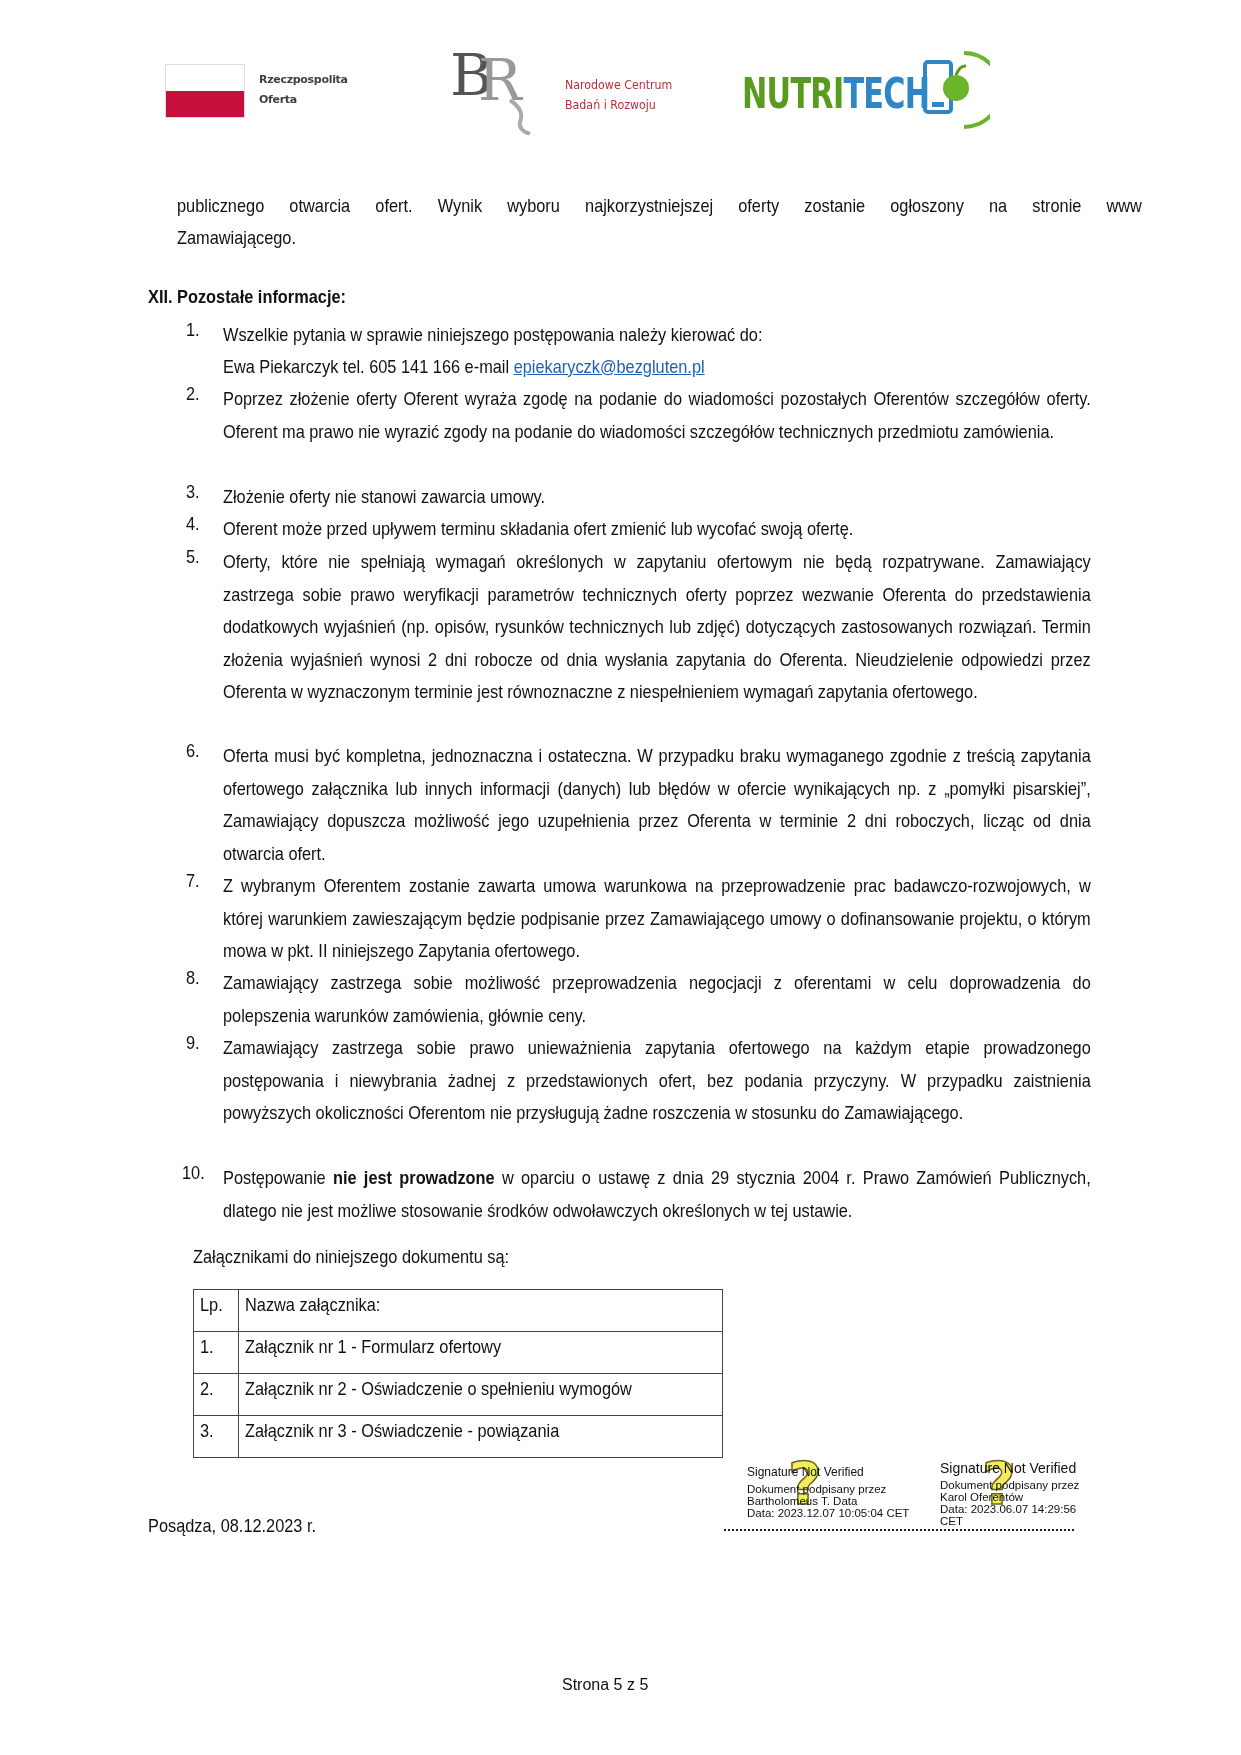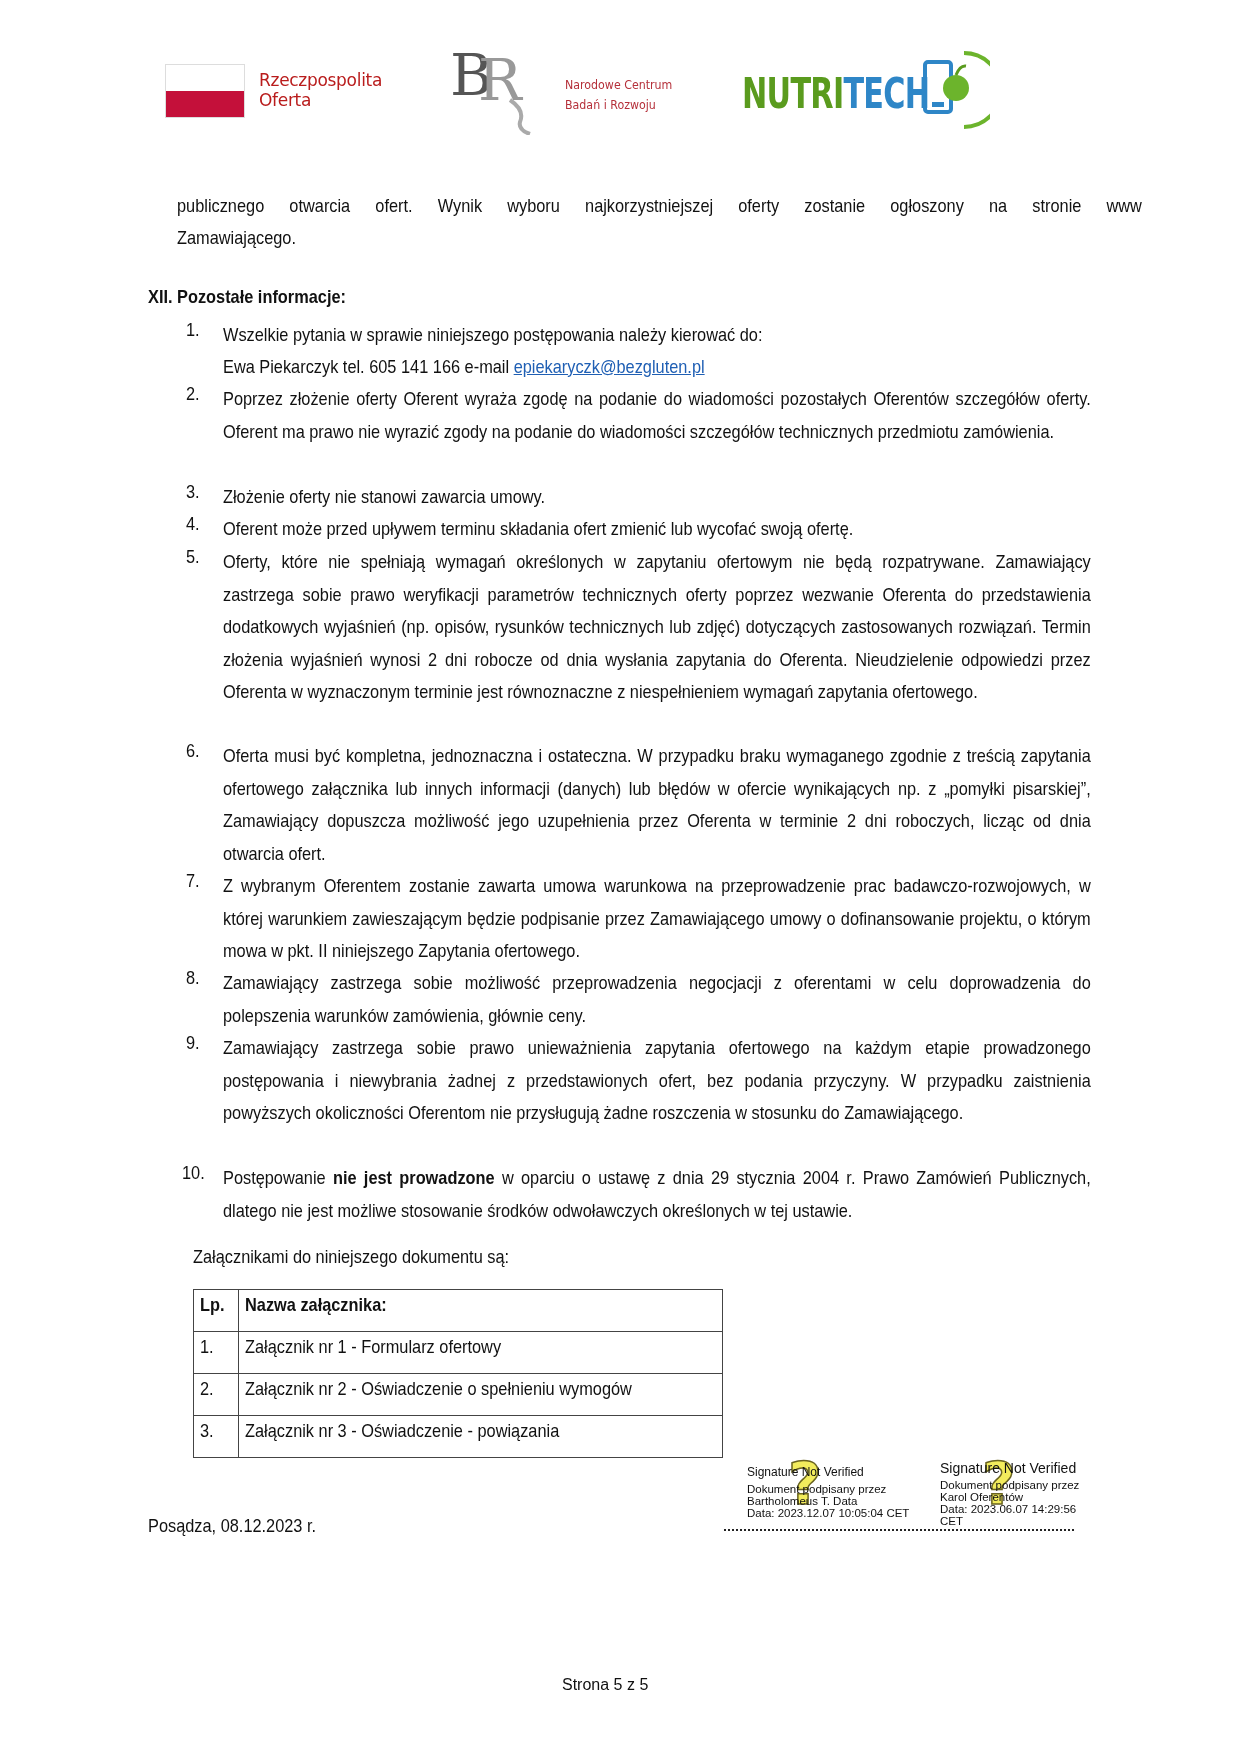--- a/index.html
+++ b/index.html
@@ -4,21 +4,21 @@
 <style>
   html, body { margin: 0; padding: 0; background: #ffffff; }
   body { width: 1241px; height: 1755px; position: relative; overflow: hidden;
          font-family: "Liberation Sans Narrow", "Liberation Sans", sans-serif; color: #111; }
   .abs { position: absolute; }
 
   
   .flag { left: 165px; top: 64px; width: 80px; height: 54px; border: 1px solid #ddd; box-sizing: border-box; }
   .flag .w { height: 50%; background: #fff; }
   .flag .r { height: 50%; background: #c4103a; }
-  .rp-text { left: 259px; top: 70px; font-family: "DejaVu Sans", sans-serif; font-size: 17px; font-weight: normal; color: #b91c1c; line-height: 20px; letter-spacing: -0.3px; }
+  .rp-text { left: 259px; top: 70px; font-family: "DejaVu Sans", sans-serif; font-size: 11px; font-weight: bold; color: #404040; line-height: 20px; letter-spacing: -0.3px; }
   .br-logo { left: 450px; top: 50px; width: 110px; height: 85px; }
   .ncbr-text { left: 565px; top: 75px; font-family: "DejaVu Sans", sans-serif; font-size: 13px; color: #b5303a; line-height: 20px; transform: scaleX(0.85); transform-origin: left; }
   .nutri { left: 742px; top: 70px; font-family: "DejaVu Sans", sans-serif; font-weight: bold; font-size: 42px; letter-spacing: -1px; transform: scaleX(0.72); transform-origin: left; line-height: 48px; }
   .nutri .g { color: #5a9b1e; }
   .nutri .b { color: #2e86c7; }
   .nutri-icon { left: 920px; top: 50px; width: 70px; height: 80px; }
 
   
   .txt { font-size: 19px; line-height: 32.5px; text-align: justify; transform: scaleX(0.86); transform-origin: left top; }
   .p { left: 177px; width: 1122px; }
@@ -27,21 +27,21 @@
   .body-txt { position: absolute; left: 223px; width: 1009px; font-size: 19px; line-height: 32.5px; text-align: justify; text-align-last: left; transform: scaleX(0.86); transform-origin: left top; }
   .link { color: #1f5fb4; text-decoration: underline; }
   b { font-weight: bold; }
 
   
   .att-intro { left: 193px; top: 1246px; font-size: 19px; transform: scaleX(0.86); transform-origin: left top; }
   table.att { position: absolute; left: 193px; top: 1289px; border-collapse: collapse; width: 530px; }
   table.att td { border: 1.5px solid #444; font-size: 19px; height: 42px; vertical-align: top; padding: 4px 6px 0 6px; box-sizing: border-box; }
   table.att td.lp { width: 45px; }
   table.att .cell-in { display: inline-block; transform: scaleX(0.86); transform-origin: left top; white-space: nowrap; }
-  table.att .hd { font-weight: bold; }
+  table.att .hd { font-weight: normal; }
 
   
   .place { left: 148px; top: 1515px; font-size: 19px; transform: scaleX(0.86); transform-origin: left top; }
   .sig { font-family: Liberation Sans, sans-serif; font-size: 11.5px; line-height: 12px; color: #111; }
   .sig .title { font-size: 12px; margin-bottom: 5px; }
   .sig2 .title { font-size: 14px; }
   .qmark { font-family: "DejaVu Sans", sans-serif; font-weight: bold; font-size: 58px; color: #f2ec5c; -webkit-text-stroke: 1.5px #6a6420; line-height: 58px; }
   .dots { left: 724px; top: 1529px; width: 350px; border-bottom: 2.5px dotted #222; }
 
   .footer { left: 562px; top: 1676px; font-family: "Liberation Sans", sans-serif; font-size: 16px; color: #111; }

